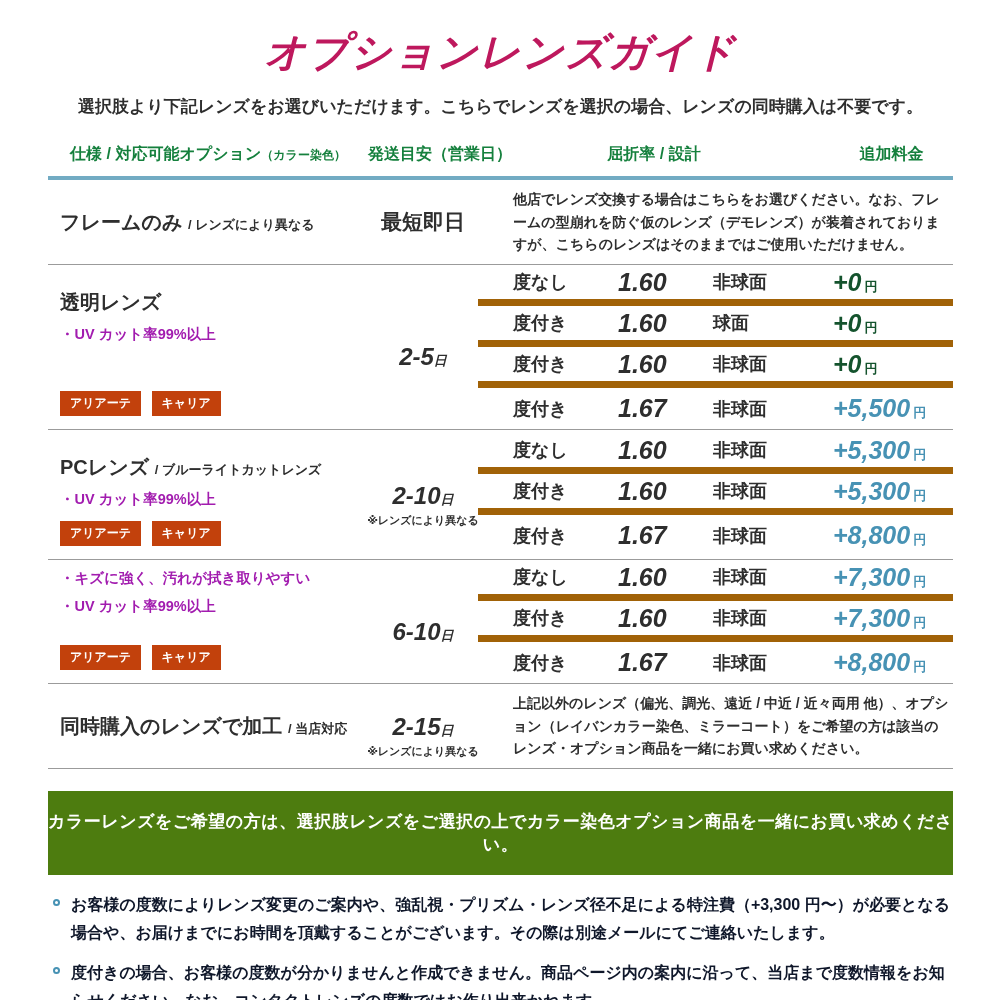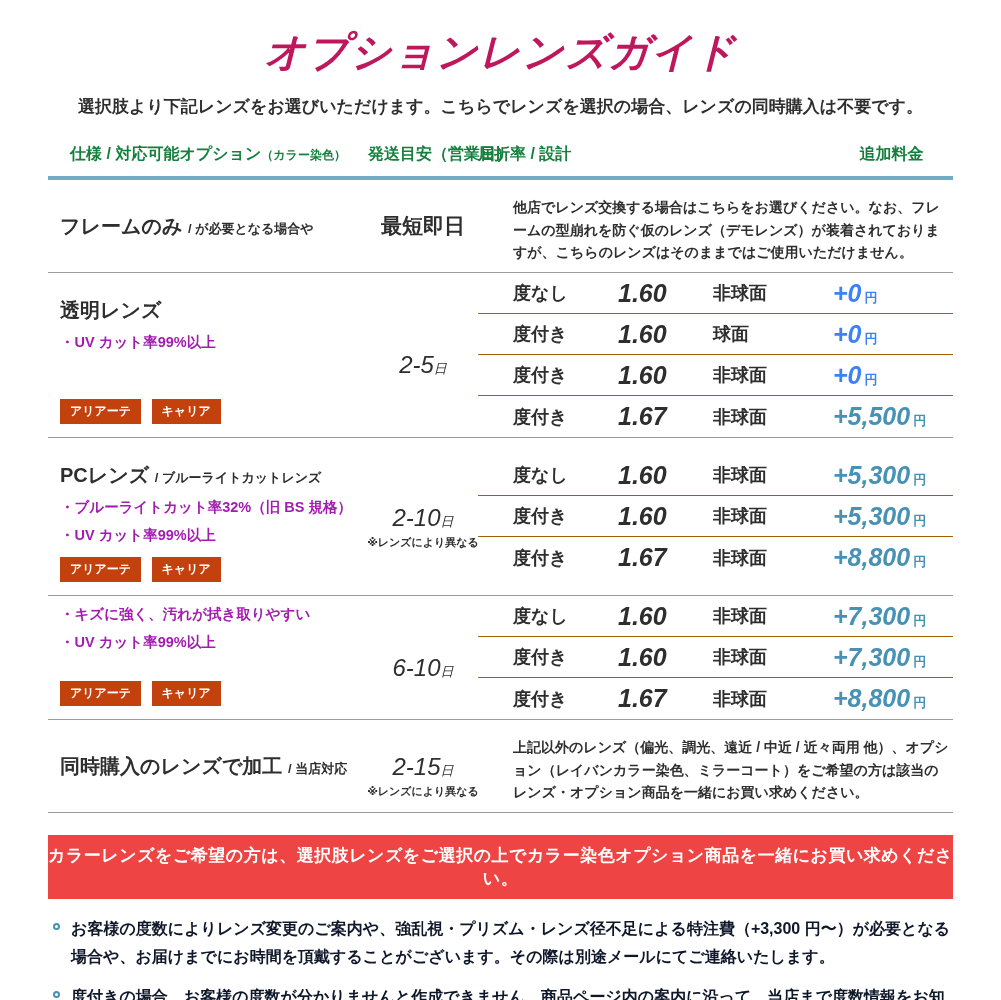--- a/index.html
+++ b/index.html
@@ -21,21 +21,21 @@
     margin-top: 20px; text-align: center;
     font-size: 17px; font-weight: bold; color: #2e2e2e;
   }
 
   
   .col-headers { display: flex; margin-top: 26px; align-items: baseline; }
   .col-headers > div { color: #15803d; font-weight: bold; font-size: 16px; white-space: nowrap; }
   .h-spec  { width: 320px; text-align: center; }
   .h-spec .hdr-small { font-size: 12px; }
   .h-ship  { width: 110px; text-align: center; }
-  .h-refr  { width: 352px; }
+  .h-refr  { width: 352px; text-align: center; }
   .h-price { flex: 1; text-align: center; }
 
   .double-rule {
     margin-top: 11px; height: 3px;
     border-top: 2px solid #72abc3; border-bottom: 2px solid #72abc3;
   }
 
   
   .t-row { display: flex; border-bottom: 1px solid #9b9b9b; align-items: stretch; }
   .col1 { width: 320px; padding: 0 0 0 12px; display: flex; flex-direction: column; }
@@ -46,46 +46,46 @@
   .row-title { font-size: 20px; font-weight: bold; margin-top: 24px; white-space: nowrap; }
   .row-title .suffix { font-size: 13px; font-weight: bold; }
   .feature { font-size: 14.5px; font-weight: 600; margin-top: 9px; color: #a21caf; white-space: nowrap; }
   .badges { margin-top: auto; margin-bottom: 13px; padding-top: 12px; }
   .badge {
     display: inline-block; background: #c2410c; color: #fff;
     font-size: 12px; font-weight: bold; padding: 4px 10px; margin-right: 6px;
   }
 
   .ship-kanji { font-size: 21px; font-weight: bold; white-space: nowrap; }
-  .ship-num { font-size: 24px; font-weight: normal; font-style: italic; white-space: nowrap; margin-top: 20px; }
+  .ship-num { font-size: 24px; font-weight: bold; font-style: italic; white-space: nowrap; margin-top: 20px; }
   .ship-num .unit { font-size: 13px; }
   .ship-note { font-size: 11px; font-weight: bold; margin-top: 3px; white-space: nowrap; }
 
-  .opt { display: flex; align-items: center; height: 41px; border-bottom: 1px solid #a16207; }
+  .opt { display: flex; align-items: center; height: 41px; border-bottom: 7px solid #a16207; }
   .opt:last-child { border-bottom: none; }
   .opt-power  { margin-left: 35px; width: 105px; font-size: 18px; font-weight: bold; }
   .opt-index  { width: 95px;  font-size: 25px; font-weight: bold; font-style: italic; }
   .opt-design { width: 120px; font-size: 18px; font-weight: bold; }
   .opt-price  { font-size: 25px; font-weight: bold; font-style: italic; white-space: nowrap; }
   .opt-price .yen { font-size: 13px; font-style: normal; margin-left: 3px; }
-  .price-orange { color: #3b82f6; text-align: right; }
+  .price-orange { color: #14532d; text-align: right; }
   .price-blue { color: #4792b4; }
 
   .row-desc {
-    padding: 16px 4px 8px 35px;
+    padding: 8px 4px 8px 35px;
     font-size: 14px; line-height: 1.62; font-weight: 600; color: #2e2e2e;
   }
   .row-h1 { min-height: 76px; }
   .row-h5 { min-height: 82px; }
 
   
   .banner {
-    margin-top: 22px; background: #ef4444; color: #ffffff;
+    margin-top: 22px; background: #4d7c0f; color: #ffffff;
     text-align: center; font-size: 17px; font-weight: bold;
-    padding: 9px 0; letter-spacing: 0.5px;
+    padding: 19px 0; letter-spacing: 0.5px;
   }
 
   
   .notes { margin-top: 16px; }
   .note { display: flex; margin-top: 12px; }
   .note-bullet {
     flex: none; width: 7px; height: 7px;
     border: 2px solid #4792b4; border-radius: 50%;
     margin: 8px 11px 0 5px;
   }
@@ -107,21 +107,21 @@
     <div class="h-refr">屈折率 / 設計</div>
     <div class="h-price">追加料金</div>
   </div>
 
   <div class="double-rule"></div>
 
   <div class="t-row row-h1">
     <div class="col1 center-v">
       <div class="row-title" style="margin-top:0;">
         <span>フレームのみ</span>
-        <span class="suffix">/ が必要となる場合や</span>
+        <span class="suffix">/ レンズにより異なる</span>
       </div>
     </div>
     <div class="col2">
       <div class="ship-kanji">最短即日</div>
     </div>
     <div class="col3">
       <div class="row-desc">他店でレンズ交換する場合はこちらをお選びください。なお、フレームの型崩れを防ぐ仮のレンズ（デモレンズ）が装着されておりますが、こちらのレンズはそのままではご使用いただけません。</div>
     </div>
   </div>
 
@@ -166,21 +166,20 @@
       </div>
     </div>
   </div>
 
   <div class="t-row">
     <div class="col1">
       <div class="row-title">
         <span>PCレンズ</span>
         <span class="suffix">/ ブルーライトカットレンズ</span>
       </div>
-      <div class="feature">・ブルーライトカット率32%（旧 BS 規格）</div>
       <div class="feature">・UV カット率99%以上</div>
       <div class="badges">
         <span class="badge">アリアーテ</span>
         <span class="badge">キャリア</span>
       </div>
     </div>
     <div class="col2">
       <div class="ship-num">
         <span>2-10</span><span class="unit">日</span>
       </div>

